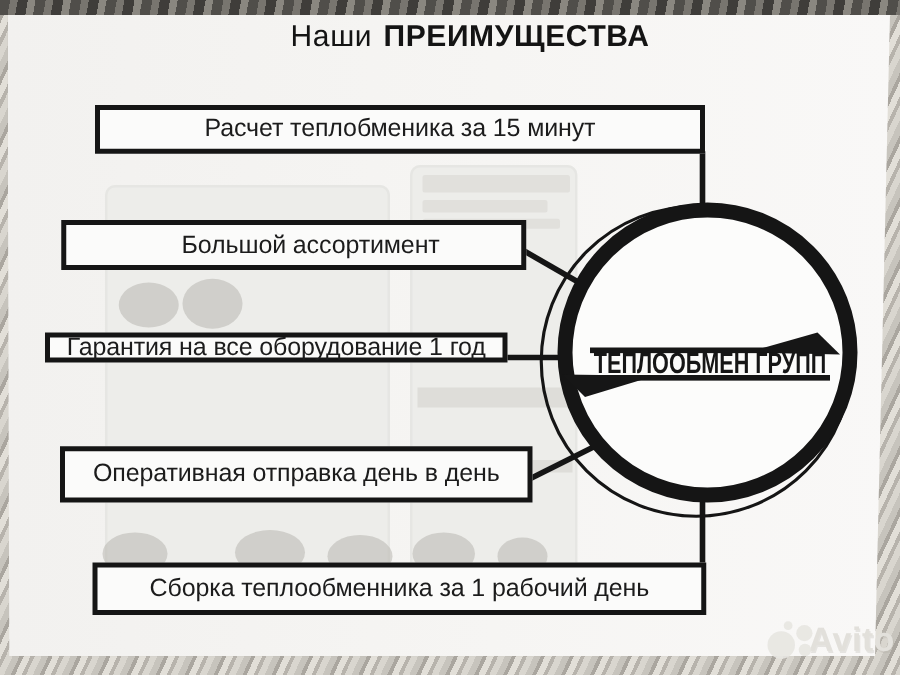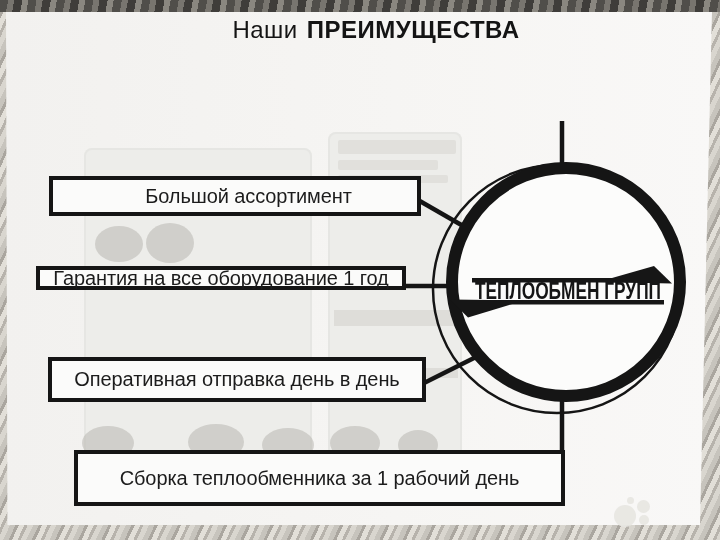--- a/index.html
+++ b/index.html
@@ -34,21 +34,21 @@
   .adv-box{
     position:absolute;z-index:5;box-sizing:border-box;
     background:#fbfbfa;border:4px solid #151515;
     display:flex;align-items:center;justify-content:center;
     font-size:20px;color:#1c1c1c;letter-spacing:-.1px;
   }
   .box1{left:76px;top:84px;width:488px;height:39px;}
   .box2{left:49px;top:176px;width:372px;height:40px;padding-left:27px;}
   .box3{left:36px;top:266px;width:370px;height:24px;}
   .box4{left:48px;top:357px;width:378px;height:45px;}
-  .box5{left:74px;top:450px;width:491px;height:56px;}
+  .box5{left:74px;top:450px;width:491px;height:42px;}
   .watermark{
     position:absolute;left:612px;top:496px;width:104px;height:32px;z-index:6;
     display:flex;align-items:center;
   }
   .wm-mark{position:relative;width:40px;height:32px;}
   .wm-c{position:absolute;border-radius:50%;background:#e7e5e1;opacity:.9;}
   .wm-c1{width:22px;height:22px;left:2px;top:9px;}
   .wm-c2{width:13px;height:13px;left:25px;top:4px;}
   .wm-c3{width:10px;height:10px;left:27px;top:19px;}
   .wm-c4{width:7px;height:7px;left:15px;top:1px;}
@@ -98,35 +98,39 @@
     <circle cx="566" cy="282" r="114" fill="#fcfcfb" stroke="#151515" stroke-width="12"></circle>
     <g fill="#161616">
       <rect x="472" y="278" width="176" height="4.5"></rect>
       <polygon points="598,282 654,266 672,283.5"></polygon>
       <rect x="477" y="300" width="187" height="4.5"></rect>
       <polygon points="524,300.5 468,317.5 450,299.5"></polygon>
       <text x="568" y="298.5" text-anchor="middle" font-family="Liberation Sans, sans-serif" font-size="23.5" font-weight="700" textLength="186" lengthAdjust="spacingAndGlyphs">ТЕПЛООБМЕН ГРУПП</text>
     </g>
   </svg>
 
+  <div class="adv-box box1">
+    <span>Расчет теплобменика за 15 минут</span>
+  </div>
   <div class="adv-box box2">
     <span>Большой ассортимент</span>
   </div>
   <div class="adv-box box3">
     <span>Гарантия на все оборудование 1 год</span>
   </div>
   <div class="adv-box box4">
     <span>Оперативная отправка день в день</span>
   </div>
   <div class="adv-box box5">
     <span>Сборка теплообменника за 1 рабочий день</span>
   </div>
 
   <div class="watermark">
     <div class="wm-mark">
       <div class="wm-c wm-c1"></div>
       <div class="wm-c wm-c2"></div>
       <div class="wm-c wm-c3"></div>
       <div class="wm-c wm-c4"></div>
     </div>
+    <div class="wm-text">Avito</div>
   </div>
 
 </div>
 
 </body></html>

